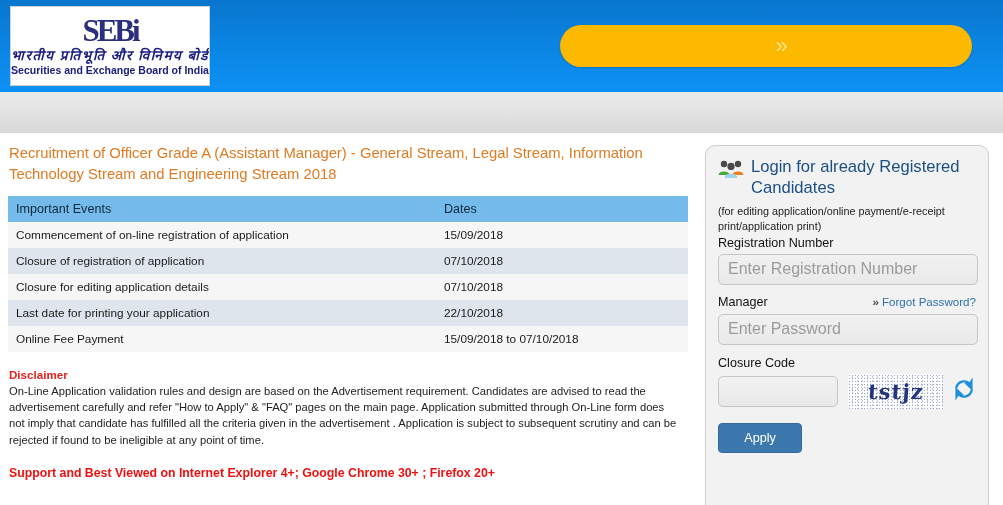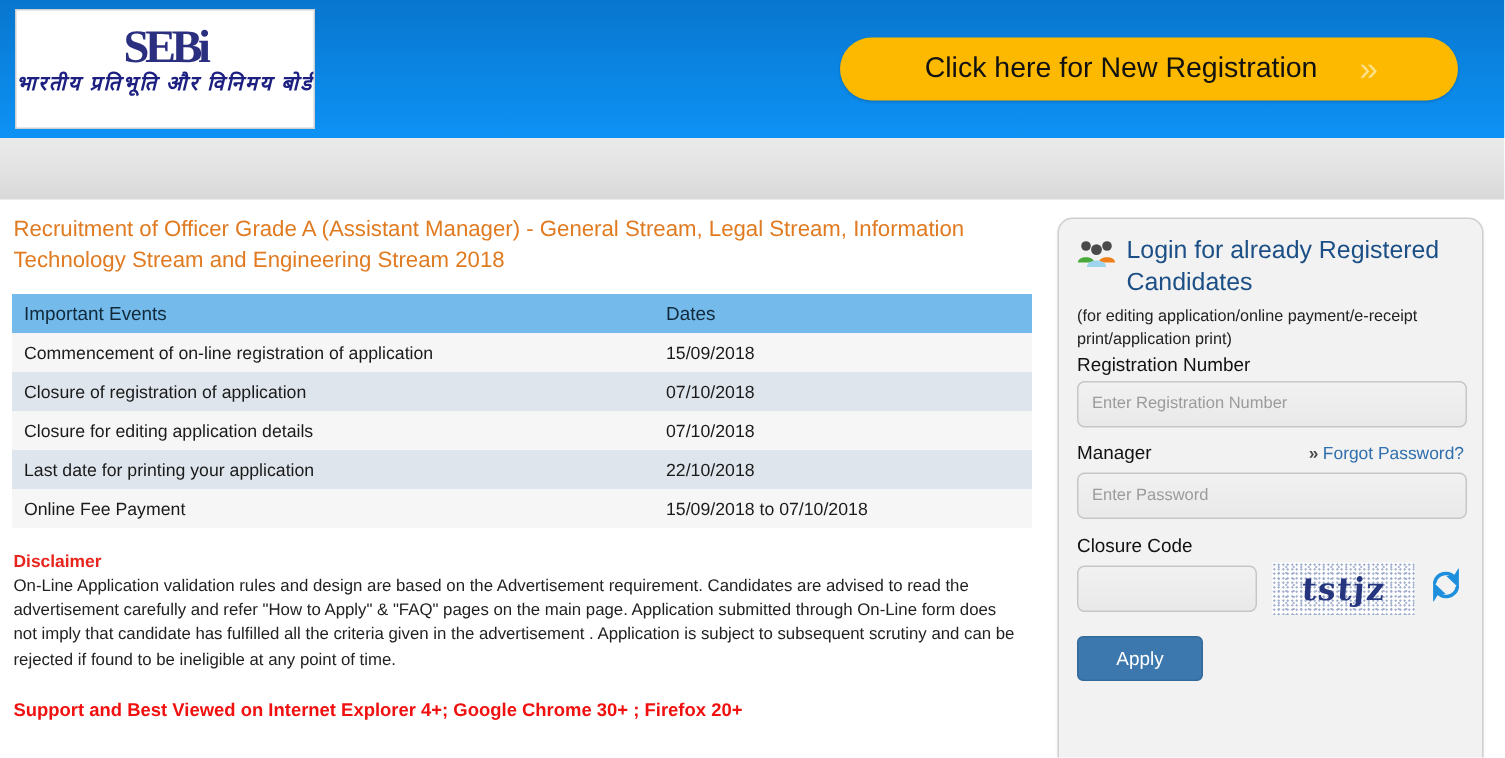--- a/index.html
+++ b/index.html
@@ -215,21 +215,21 @@
   .text-input {
     display: block;
     width: 260px;
     height: 31px;
     margin-top: 4px;
     box-sizing: border-box;
     background: linear-gradient(180deg, #f1f1f1 0%, #e9e9e9 100%);
     border: 1px solid #c6c6c6;
     border-radius: 5px;
     padding: 0 9px;
-    font-size: 11px;
+    font-size: 16px;
     font-family: "Liberation Sans", sans-serif;
     color: #333333;
     outline: none;
   }
   .text-input::placeholder { color: #9b9b9b; }
   .captcha-row {
     display: flex;
     align-items: center;
     margin-top: 4px;
     gap: 10px;
@@ -282,24 +282,24 @@
   }
 </style>
 </head>
 <body>
 
 <div class="header-band"></div>
 
 <div class="logo-card">
   <div class="logo-mark">SEBi</div>
   <div class="logo-hindi">भारतीय प्रतिभूति और विनिमय बोर्ड</div>
+  <div class="logo-english">Securities and Exchange Board of India</div>
 </div>
 
 <button class="register-btn">
-  <span class="rb-label">Click here for New Registration</span>
   <span class="rb-chev">»</span>
 </button>
 
 <div class="gray-band"></div>
 
 <div class="left-col">
 
   <div class="page-title">Recruitment of Officer Grade A (Assistant Manager) - General Stream, Legal Stream, Information Technology Stream and Engineering Stream 2018</div>
 
   <table class="events">

